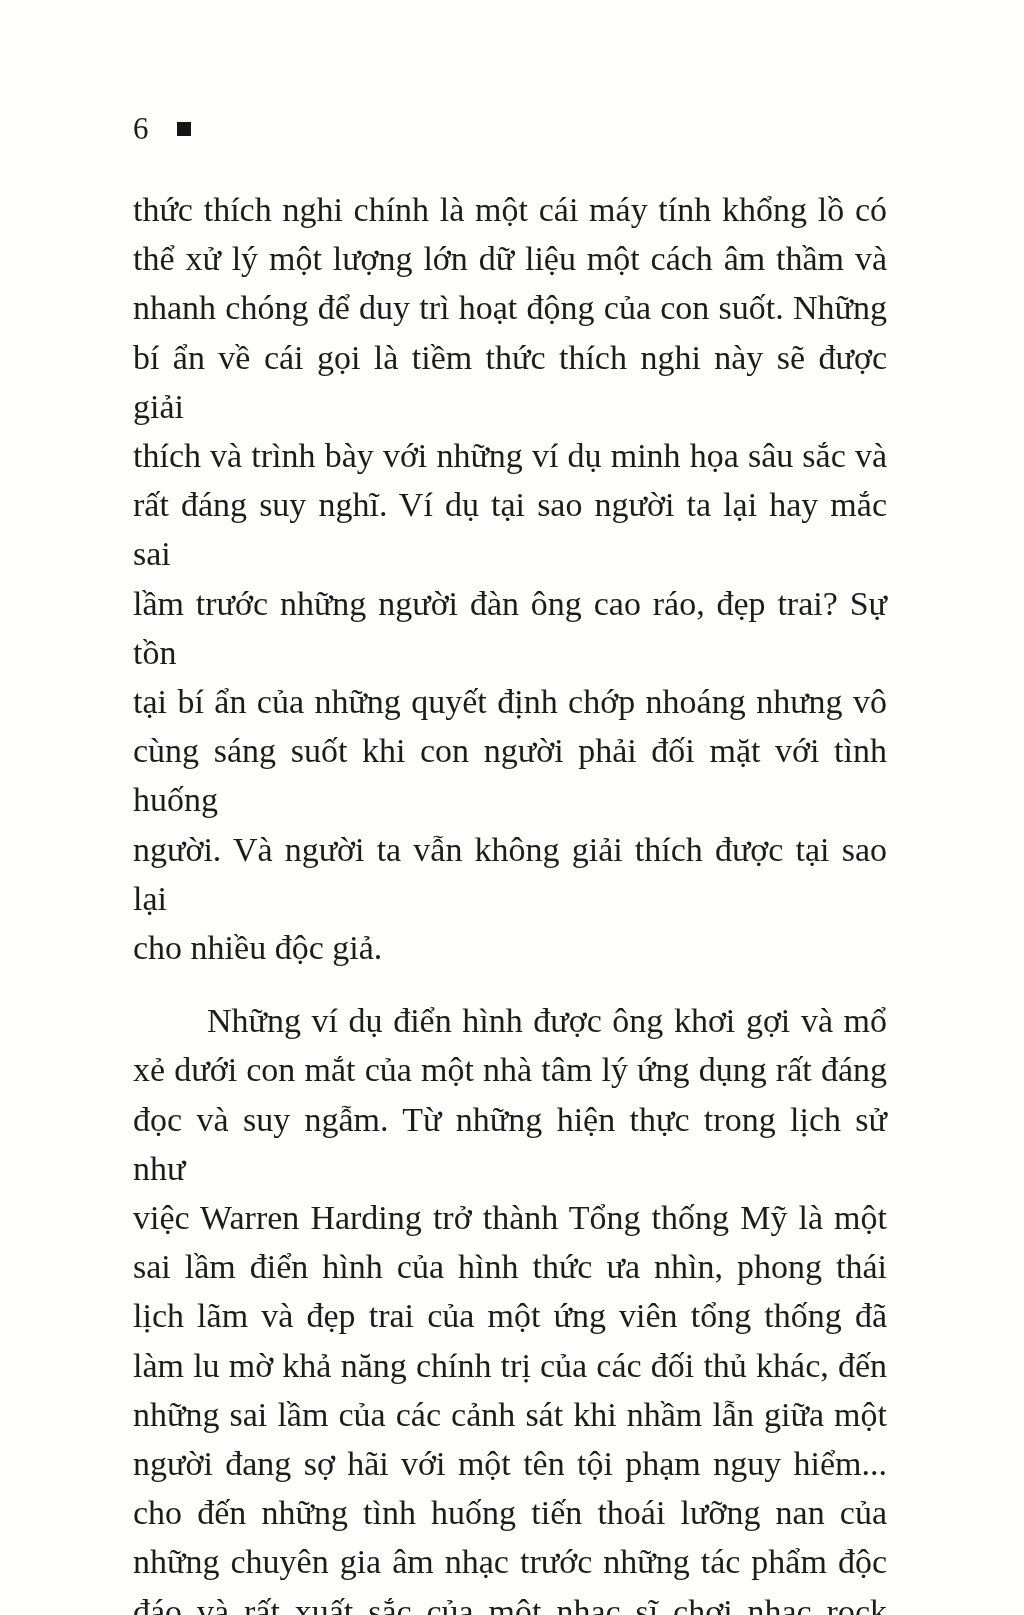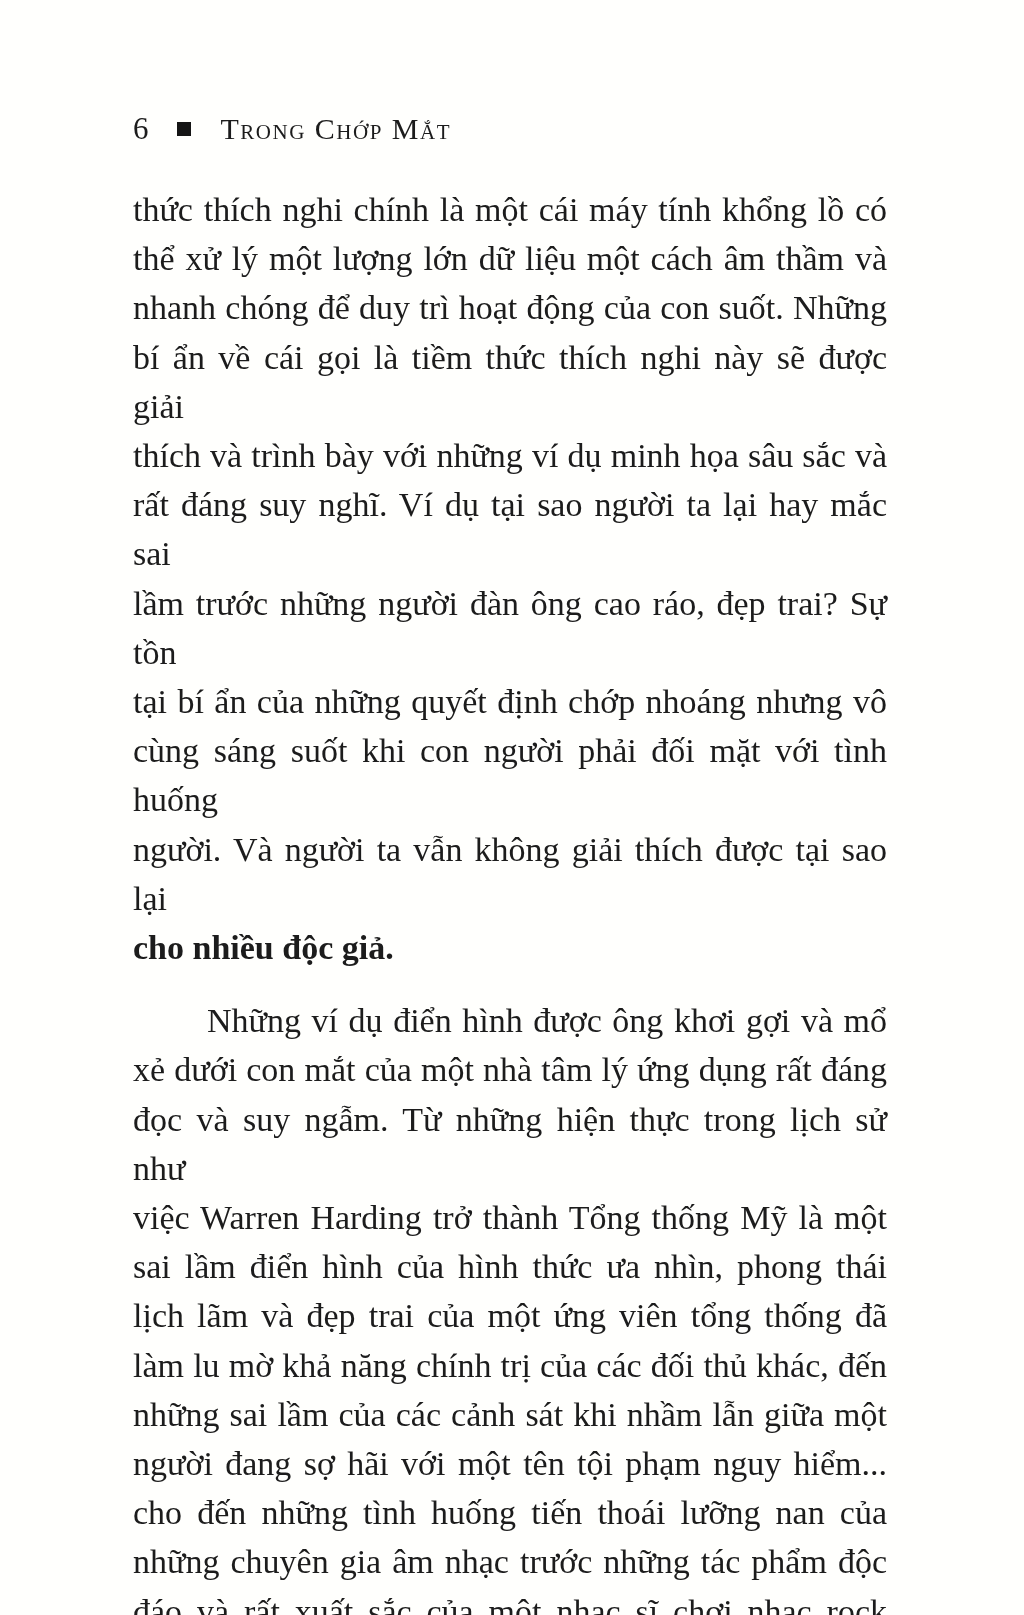--- a/index.html
+++ b/index.html
@@ -49,35 +49,33 @@
   }
   .para { margin: 0; }
   .line {
     text-align: justify;
     text-align-last: justify;
     hyphens: none;
     min-height: 49.2px;
   }
   .line.no-just {
     text-align-last: left;
-    font-weight: bold;
   }
   .line.indent {
     padding-left: 74px;
     margin-top: 24px;
   }
 </style>
 </head>
 <body>
 
 <div class="page">
   <div class="running-header">
     <span class="page-number">6</span>
     <span class="square-bullet"></span>
-    <span class="running-title">Trong Chớp Mắt</span>
   </div>
 
   <div class="text-block">
       <div class="para">
         <div class="line">thức thích nghi chính là một cái máy tính khổng lồ có</div>
         <div class="line">thể xử lý một lượng lớn dữ liệu một cách âm thầm và</div>
         <div class="line">nhanh chóng để duy trì hoạt động của con suốt. Những</div>
         <div class="line">bí ẩn về cái gọi là tiềm thức thích nghi này sẽ được giải</div>
         <div class="line">thích và trình bày với những ví dụ minh họa sâu sắc và</div>
         <div class="line">rất đáng suy nghĩ. Ví dụ tại sao người ta lại hay mắc sai</div>

